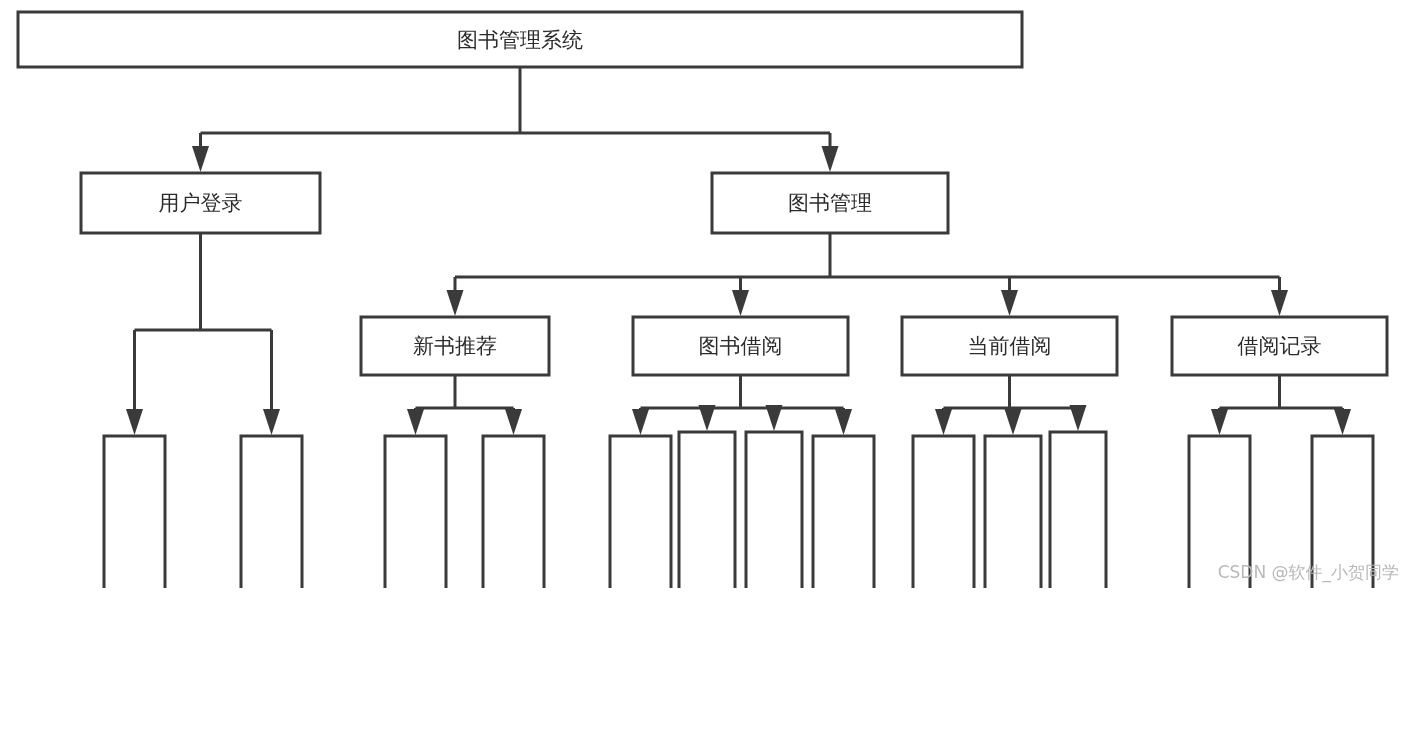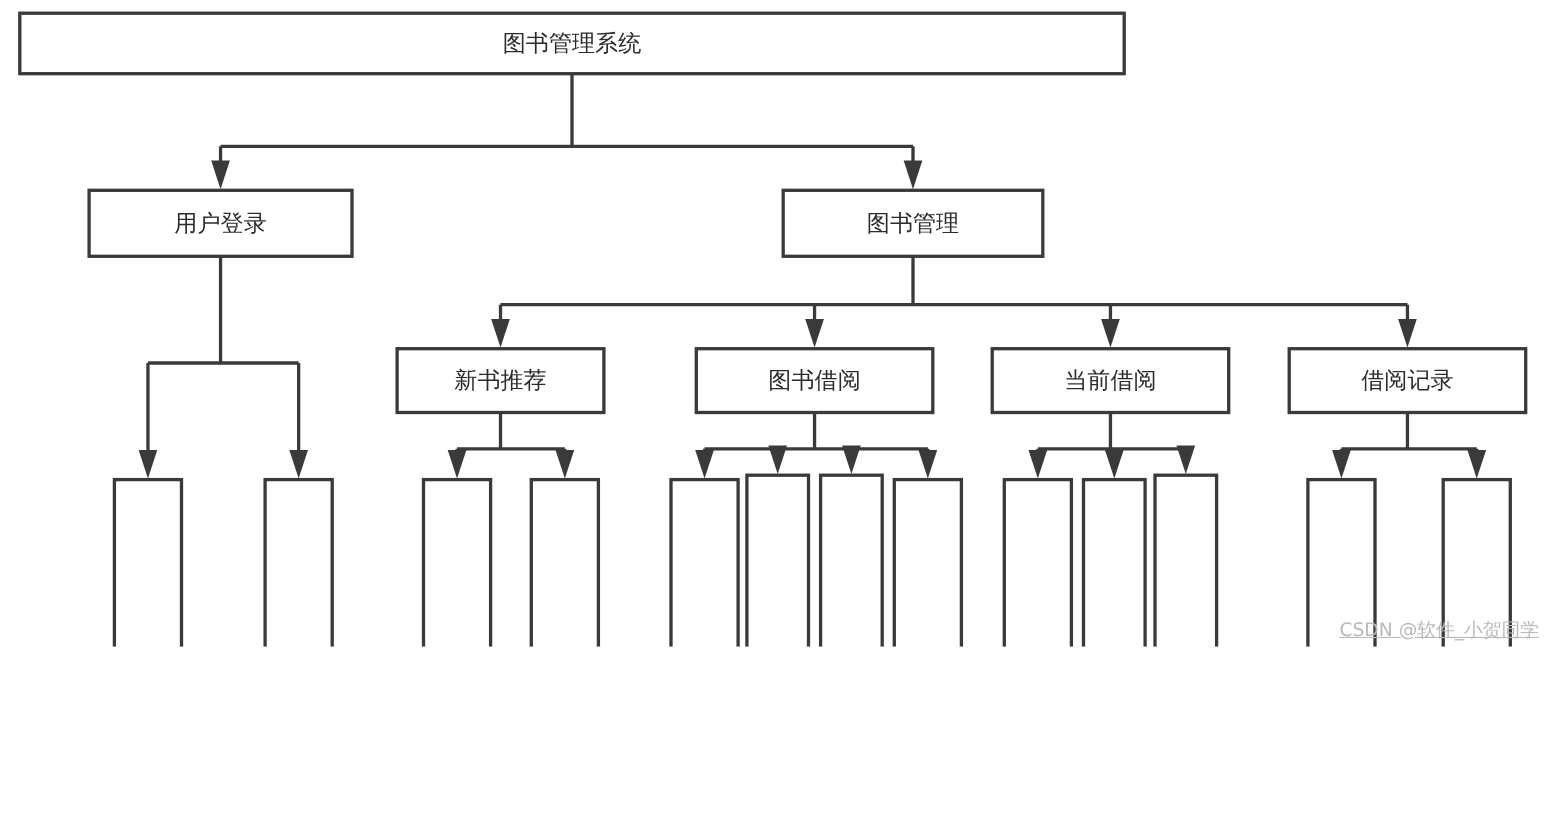--- a/index.html
+++ b/index.html
@@ -25,21 +25,20 @@
     white-space:nowrap;
     pointer-events:none;
     user-select:none;
   }
   .vlabel.small{font-size:20px;letter-spacing:0px;}
   #watermark{
     position:absolute;right:6px;bottom:4px;
     font-family:"DejaVu Sans","Liberation Sans",sans-serif;
     font-size:17px;color:#b9b9b9;white-space:nowrap;
     user-select:none;
-    text-decoration:underline;
   }
 </style>
 </head>
 <body>
 
 <div id="stage">
   <svg id="diagram" viewBox="0 0 1405 747">
     <g id="edges-layer">
         <path d="M 520 67 L 520 133" class="edge"></path>
         <path d="M 200.5 133 L 830 133" class="edge"></path>

